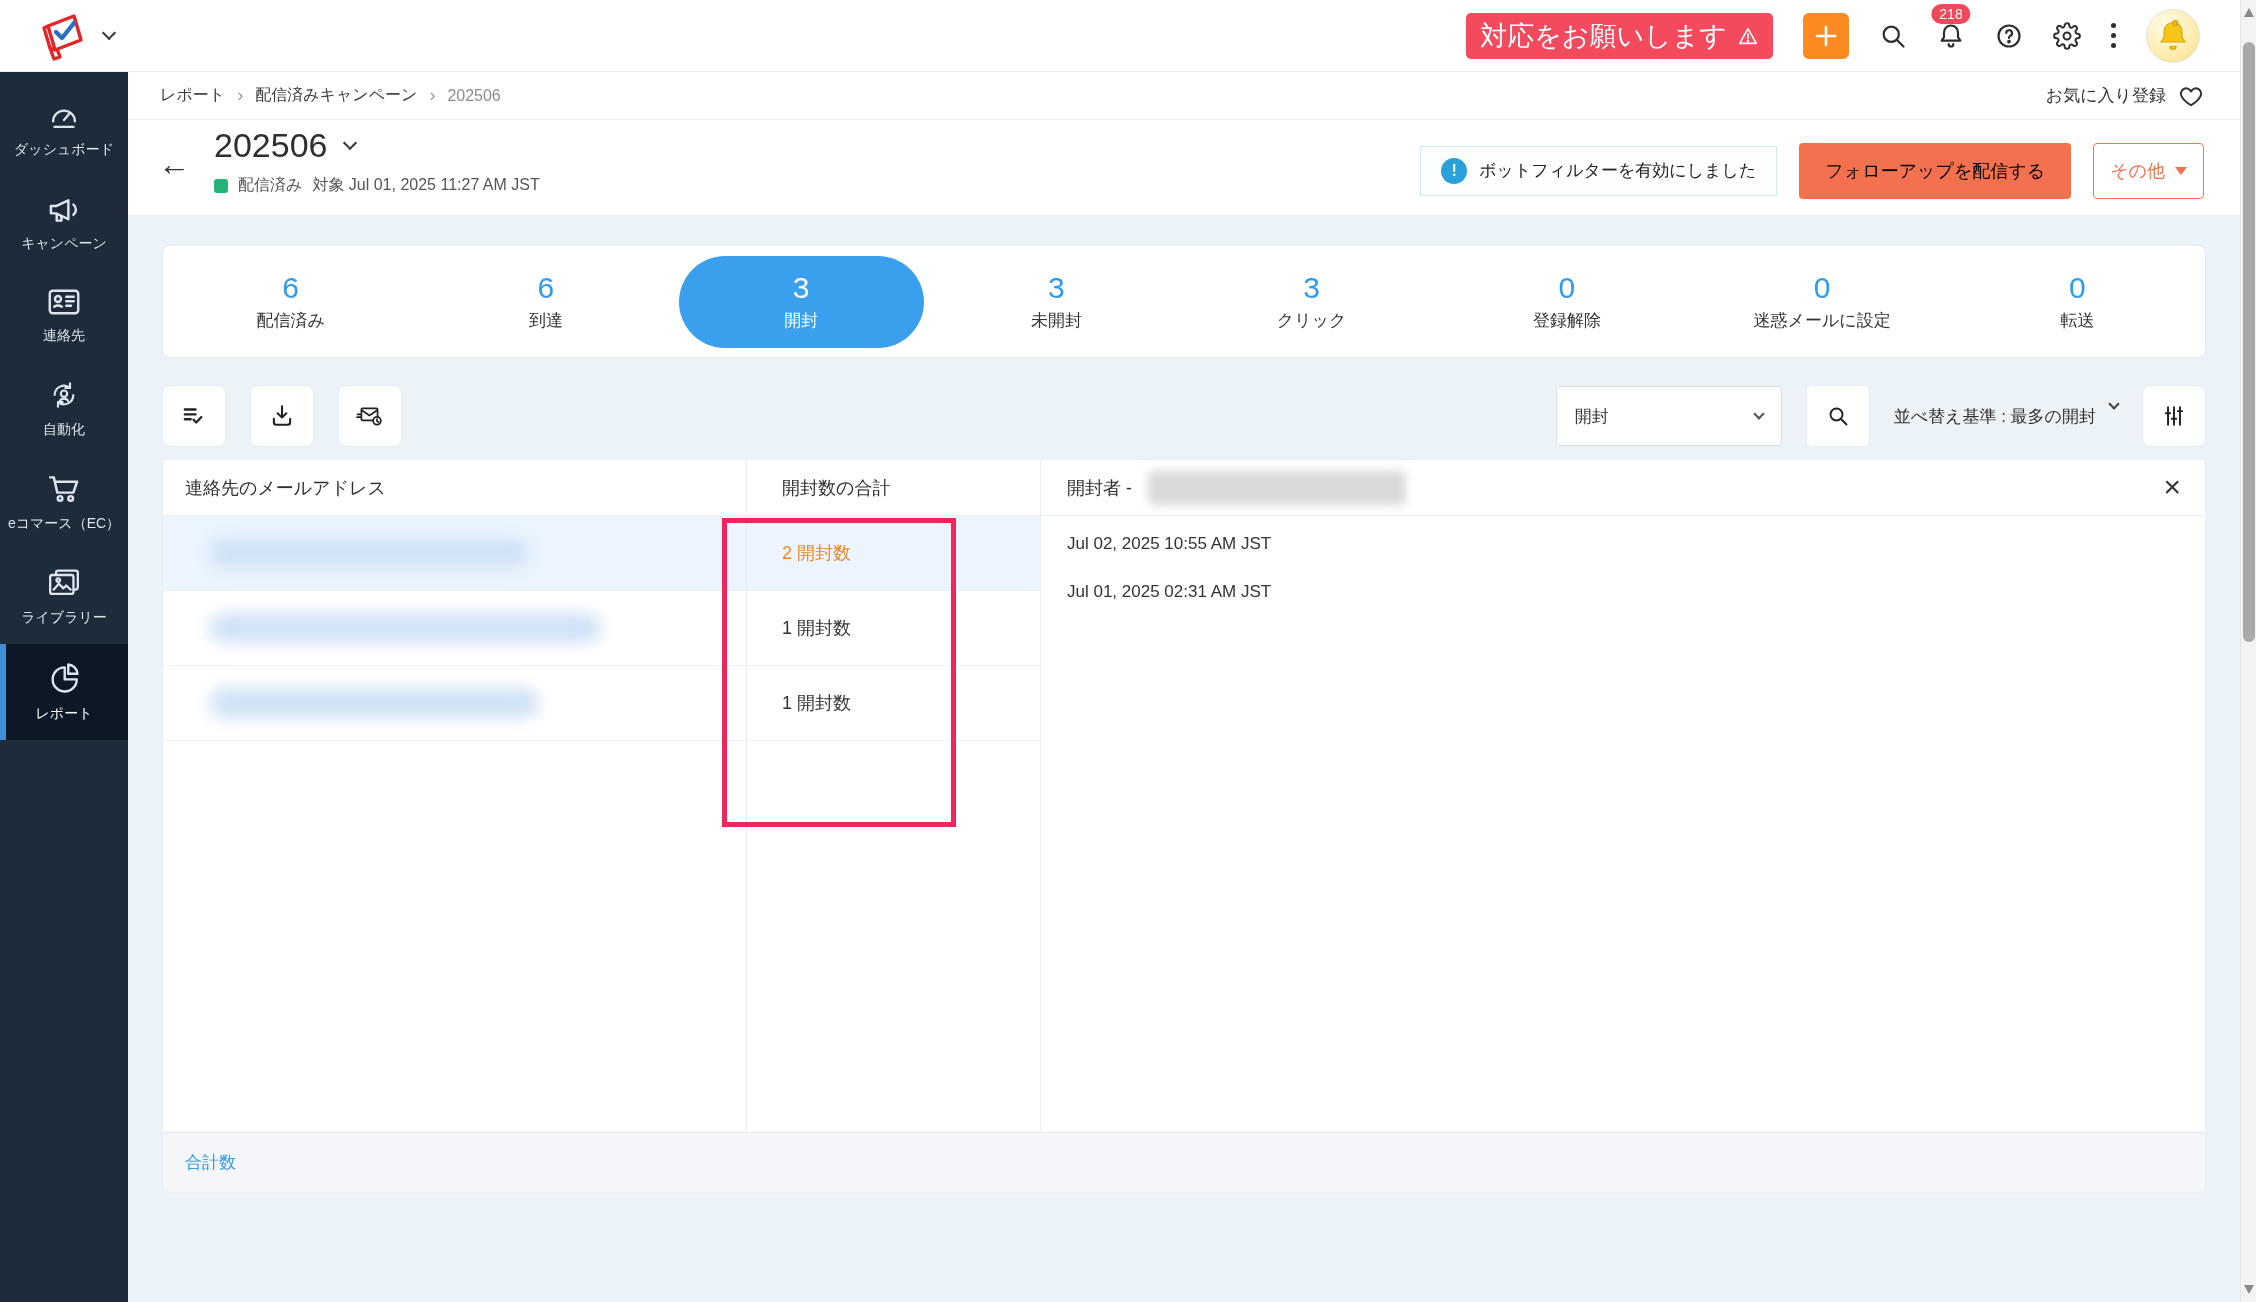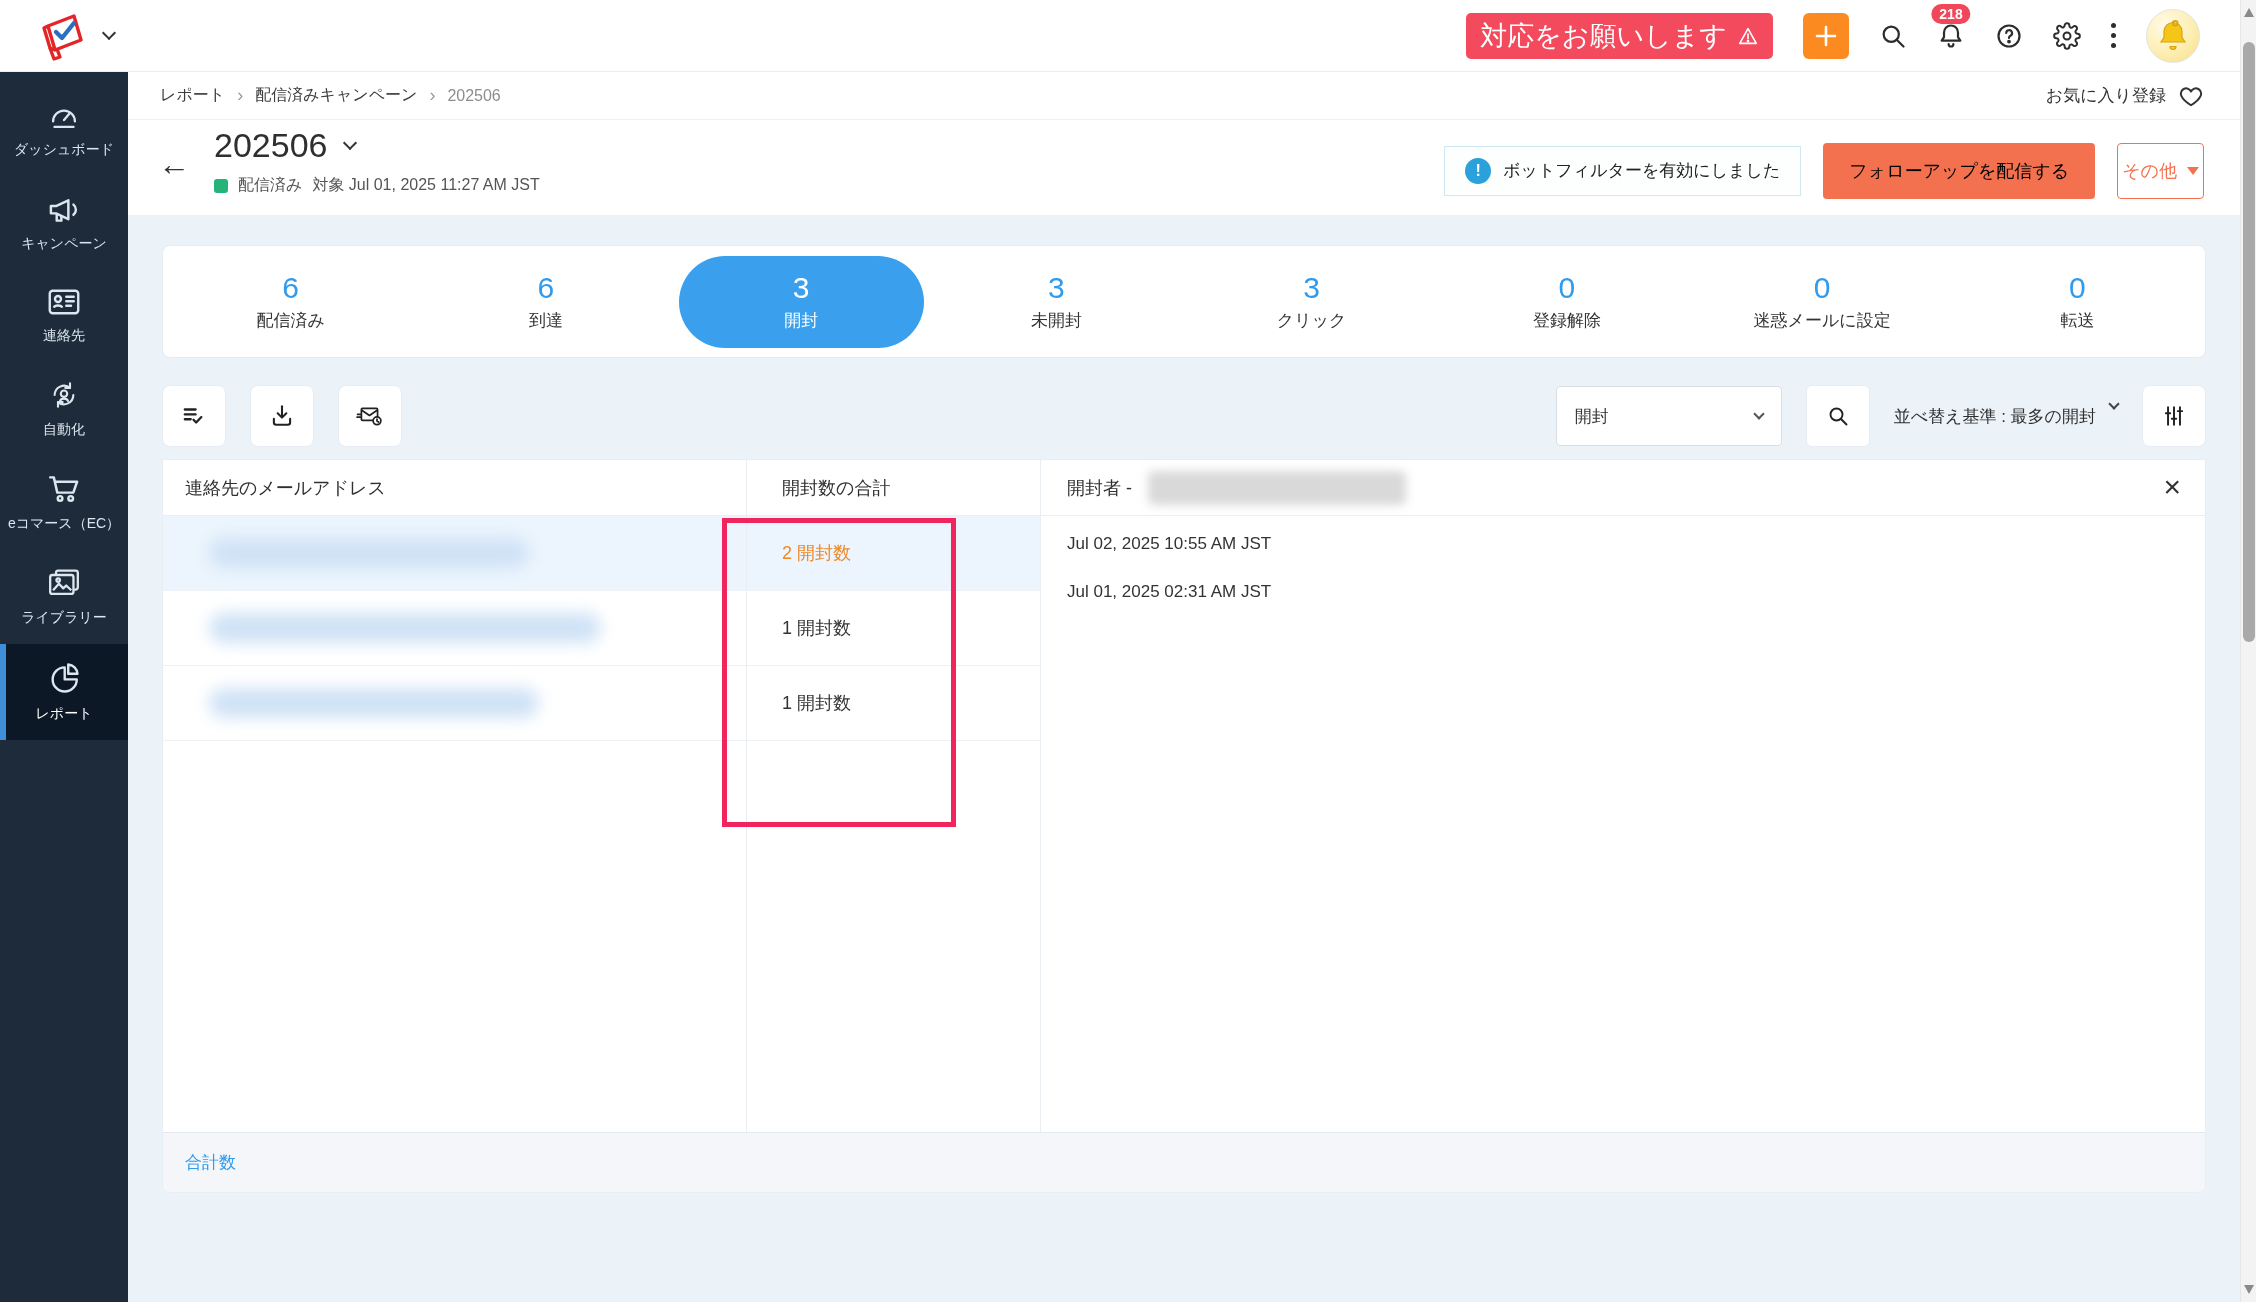--- a/index.html
+++ b/index.html
@@ -10,21 +10,21 @@
   
   .topbar { position:absolute; left:0; top:0; width:2256px; height:72px; background:#fff; border-bottom:1px solid #ececec; display:flex; align-items:center; padding:0 56px 0 36px; z-index:5; }
   .logo-wrap { display:flex; align-items:center; gap:18px; }
   .chev { display:inline-block; width:10px; height:10px; border-right:2.2px solid currentColor; border-bottom:2.2px solid currentColor; transform:rotate(45deg); margin-top:-5px; }
   .chev.sm { width:8px; height:8px; }
   .top-right { margin-left:auto; display:flex; align-items:center; gap:30px; }
   .alert-badge { background:#f34a5e; color:#fff; font-size:27px; height:46px; display:flex; align-items:center; gap:10px; padding:0 14px; border-radius:5px; }
   .plus-btn { width:46px; height:46px; border-radius:6px; background:#fb8b20; color:#fff; display:flex; align-items:center; justify-content:center; }
   .icon-btn { color:#2d2d2d; display:flex; align-items:center; justify-content:center; }
   .bell-wrap { position:relative; }
-  .count-badge { position:absolute; top:-18px; left:50%; transform:translateX(-50%); background:#f0475a; color:#fff; font-size:14px; padding:2px 8px; border-radius:11px; white-space:nowrap;font-weight:bold; }
+  .count-badge { position:absolute; top:-18px; left:50%; transform:translateX(-50%); background:#f0475a; color:#fff; font-size:14px; padding:2px 8px; border-radius:11px; white-space:nowrap; }
   .kebab { display:flex; flex-direction:column; gap:5px; }
   .kebab i { width:5px; height:5px; border-radius:50%; background:#2d2d2d; }
   .avatar { width:54px; height:54px; border-radius:50%; border:1px solid #e3e3e3; background:radial-gradient(circle at 35% 30%, #fffbe8, #fdeeb2 55%, #f6dd84); display:flex; align-items:center; justify-content:center; overflow:hidden; }
 
   
   .sidebar { position:absolute; left:0; top:72px; width:128px; bottom:0; background:#1d2b3b; z-index:4; display:flex; flex-direction:column; padding-top:12px; }
   .side-item { display:flex; flex-direction:column; align-items:center; gap:9px; padding:17px 3px; color:#dde5ee; cursor:pointer; }
   .side-item .lbl { font-size:14px; line-height:19px; text-align:center; }
   .side-item.active { background:#0c1826; box-shadow:inset 6px 0 0 0 #3e8ed8; color:#fff; }
   .side-icon { color:#dde5ee; }
@@ -42,21 +42,21 @@
   .title-col { display:flex; flex-direction:column; }
   .title-line { display:flex; align-items:center; gap:18px; }
   .page-title { font-size:34px; color:#2f2f2f; }
   .status-line { display:flex; align-items:center; gap:10px; margin-top:10px; }
   .status-dot { width:14px; height:14px; border-radius:3px; background:#26b37a; }
   .status-text { font-size:16px; color:#555; }
   .title-actions { margin-left:auto; display:flex; align-items:center; gap:22px; }
   .info-banner { display:flex; align-items:center; gap:12px; border:1px solid #cfe8f2; background:#fdffff; height:50px; padding:0 20px; font-size:17px; color:#222; }
   .info-ic { width:26px; height:26px; border-radius:50%; background:#2aa1da; color:#fff; font-size:16px; font-weight:bold; display:flex; align-items:center; justify-content:center; }
   .cta-btn { background:#f4714f; color:#000000; border:none; height:56px; padding:0 26px; font-size:18px; border-radius:4px; font-family:inherit; }
-  .ghost-btn { background:#fff; color:#f4714f; border:1px solid #f4714f; height:56px; padding:0 4px; font-size:18px; border-radius:4px; display:flex; align-items:center; gap:10px; font-family:inherit; }
+  .ghost-btn { background:#fff; color:#f4714f; border:1px solid #f4714f; height:56px; padding:0 16px; font-size:18px; border-radius:4px; display:flex; align-items:center; gap:10px; font-family:inherit; }
   .tri-down { width:0; height:0; border-left:6px solid transparent; border-right:6px solid transparent; border-top:8px solid #f4714f; }
 
   .tabs-row { height:75px; display:flex; align-items:stretch; padding-left:28px; border-bottom:1px solid #e4e4e4; background:#fff; }
   .tab { display:flex; align-items:center; gap:12px; padding:0 27px; font-size:18px; color:#2f2f2f; border-bottom:4px solid transparent; cursor:pointer; }
   .tab.active { color:#2f9bed; border-bottom-color:#2f9bed; }
   .tab .chev { color:#444; }
   .more-tabs { display:flex; align-items:center; gap:5px; padding:0 18px; }
   .more-tabs i { width:5px; height:5px; border-radius:50%; background:#222; }
   .tab-divider { width:1px; background:#ddd; margin:16px 6px; }
 

